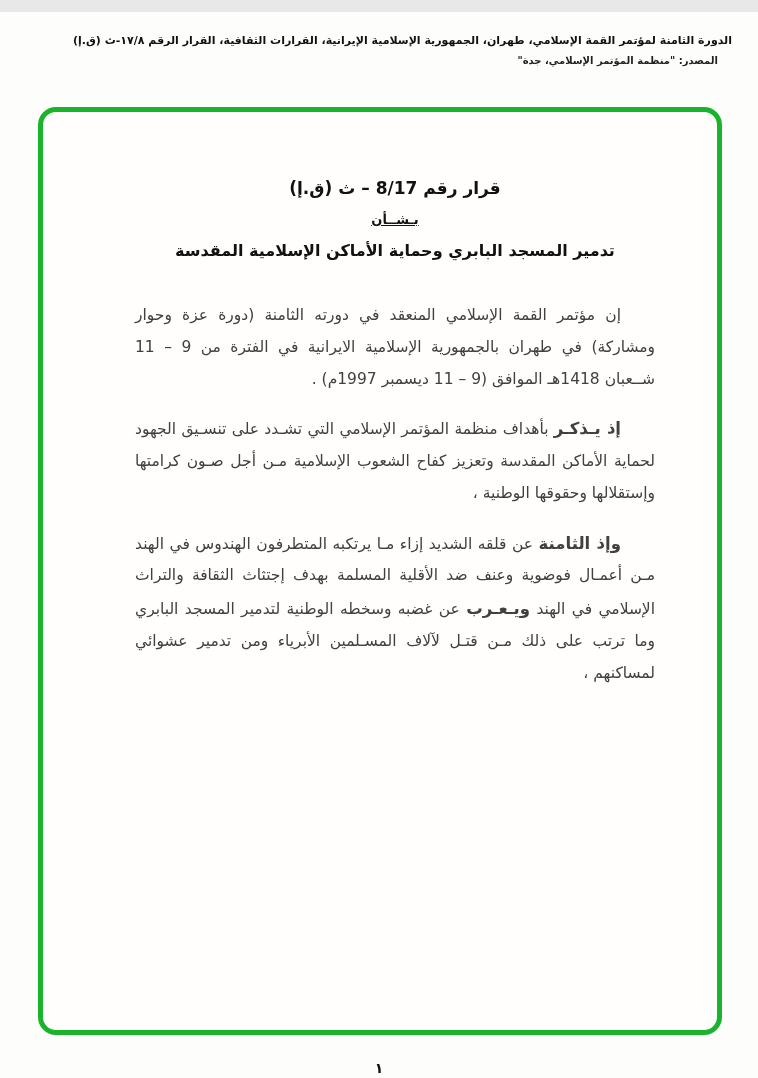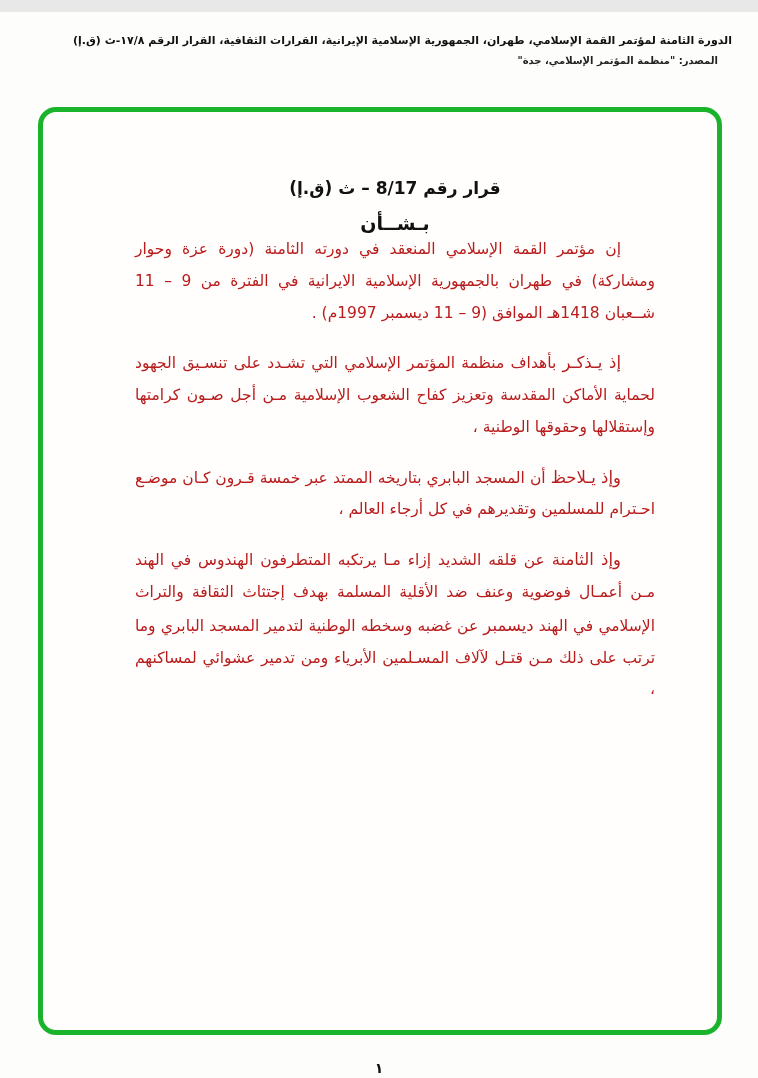--- a/index.html
+++ b/index.html
@@ -45,33 +45,33 @@
     top:0;left:0;right:0;bottom:0;
     padding:58px 62px 30px 92px;
     direction:rtl;
   }
   .title{
     text-align:center;
     font-weight:bold;
     direction:rtl;
   }
   .title-1{font-size:17px; margin-top:8px;}
-  .title-2{font-size:19px; margin-top:14px; letter-spacing:1px;}
+  .title-2{font-size:13px; margin-top:14px; letter-spacing:1px;text-decoration:underline;}
   .title-3{font-size:16px; margin-top:14px; margin-bottom:40px;}
   .para{
     direction:rtl;
     text-align:justify;
     font-size:15.5px;
     line-height:2.05;
     text-indent:34px;
     margin:0 0 17px 0;
-    color:#b91c1c;
+    color:#404040;
   }
   .lead{
-    font-weight:normal;
+    font-weight:bold;
     font-size:16.5px;
   }
   .page-number{
     position:absolute;
     bottom:14px;left:0;right:0;
     text-align:center;
     font-size:14px;
     font-weight:bold;
     color:#111;
   }
@@ -84,41 +84,38 @@
   <div class="top-header">
     <div class="hdr-line1">الدورة الثامنة لمؤتمر القمة الإسلامي، طهران، الجمهورية الإسلامية الإيرانية، القرارات الثقافية، القرار الرقم ١٧/٨-ث (ق.إ)</div>
     <div class="hdr-line2">المصدر:  "منظمة المؤتمر الإسلامي، جدة"</div>
   </div>
 
   <div class="green-frame">
     <div class="doc-content">
 
       <div class="title title-1">قرار رقم 8/17 – ث (ق.إ)</div>
       <div class="title title-2">بـشــأن</div>
+      <div class="title title-3">تدمير المسجد البابري وحماية الأماكن الإسلامية المقدسة</div>
 
       <p class="para">
         <span>إن مؤتمر القمة الإسلامي المنعقد في دورته الثامنة (دورة عزة وحوار ومشاركة) في طهران بالجمهورية الإسلامية الايرانية في الفترة من 9 – 11 شــعبان 1418هـ الموافق (9 – 11 ديسمبر 1997م) .</span>
       </p>
 
       <p class="para">
         <b class="lead">إذ يـذكـر</b>
         <span>بأهداف منظمة المؤتمر الإسلامي التي تشـدد على تنسـيق الجهود لحماية الأماكن المقدسة وتعزيز كفاح الشعوب الإسلامية مـن أجل صـون كرامتها وإستقلالها وحقوقها الوطنية ،</span>
       </p>
 
 
-      <p class="para">
-        <b class="lead">وإذ يـلاحظ</b>
-        <span>أن المسجد البابري بتاريخه الممتد عبر خمسة قـرون كـان موضـع احـترام للمسلمين وتقديرهم في كل أرجاء العالم ،</span>
-      </p>
 
 
       <p class="para">
         <b class="lead">وإذ الثامنة</b>
         <span>عن قلقه الشديد إزاء مـا يرتكبه المتطرفون الهندوس في الهند مـن أعمـال فوضوية وعنف ضد الأقلية المسلمة بهدف إجتثاث الثقافة والتراث الإسلامي في  الهند </span>
-        <b class="lead">ديسمبر</b>
+        <b class="lead">ويـعـرب</b>
         <span>عن غضبه وسخطه الوطنية لتدمير المسجد البابري وما ترتب على ذلك مـن قتـل لآلاف المسـلمين الأبرياء ومن تدمير عشوائي لمساكنهم ،</span>
       </p>
 
     </div>
   </div>
 
   <div class="page-number">١</div>
 
 </div>
 

